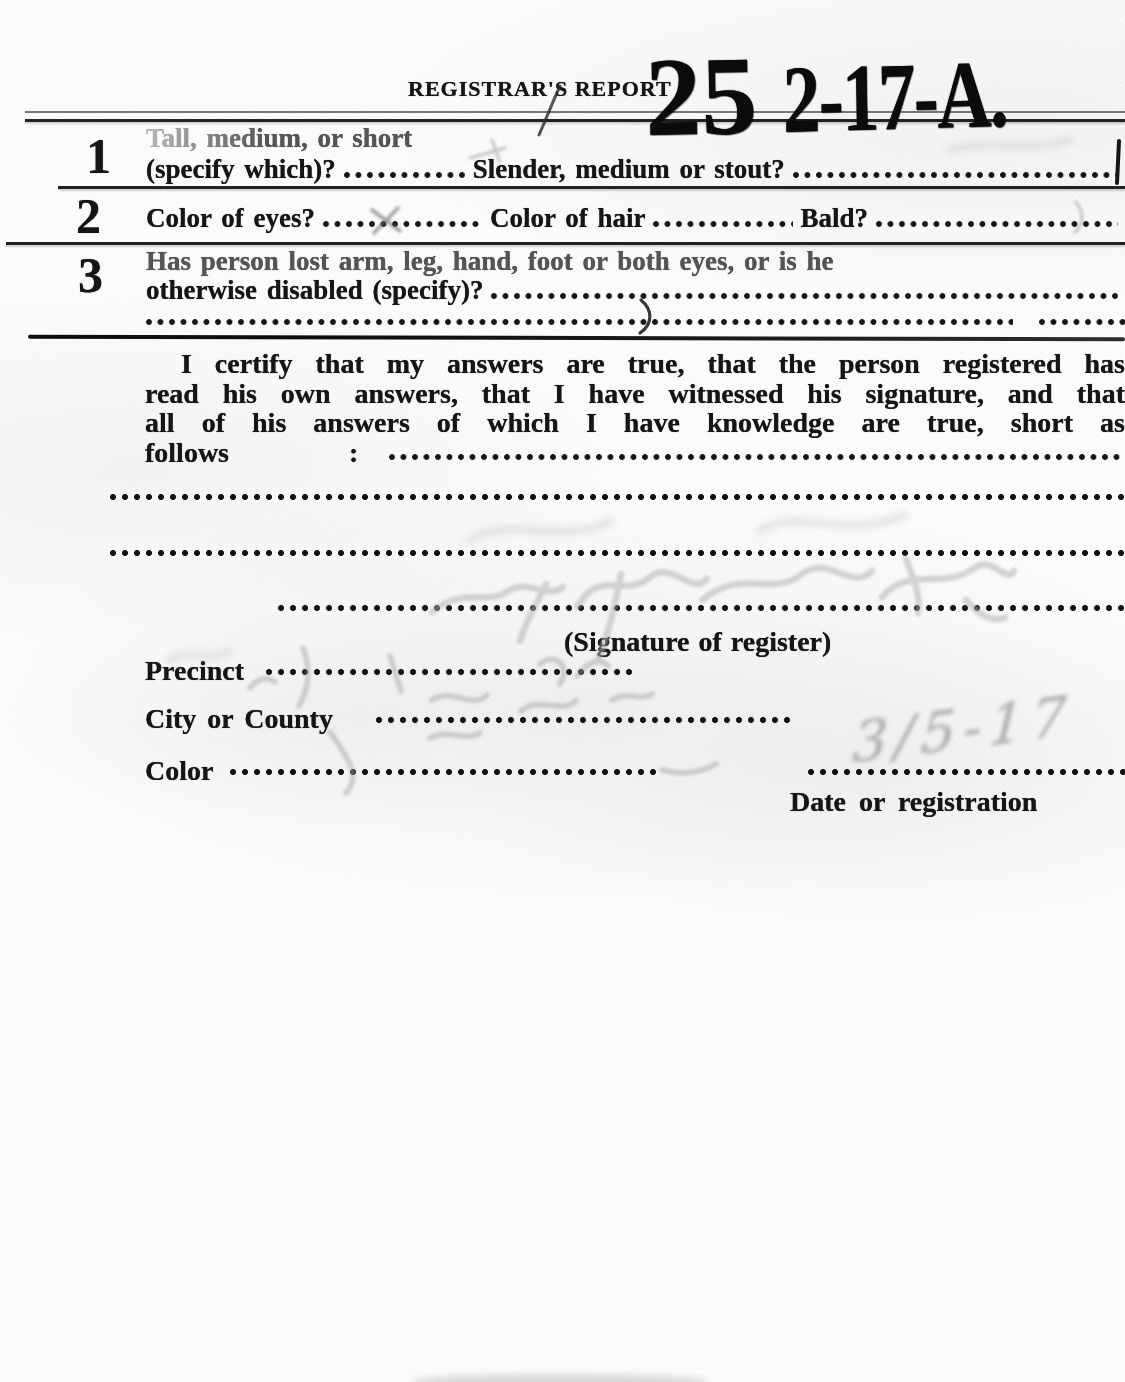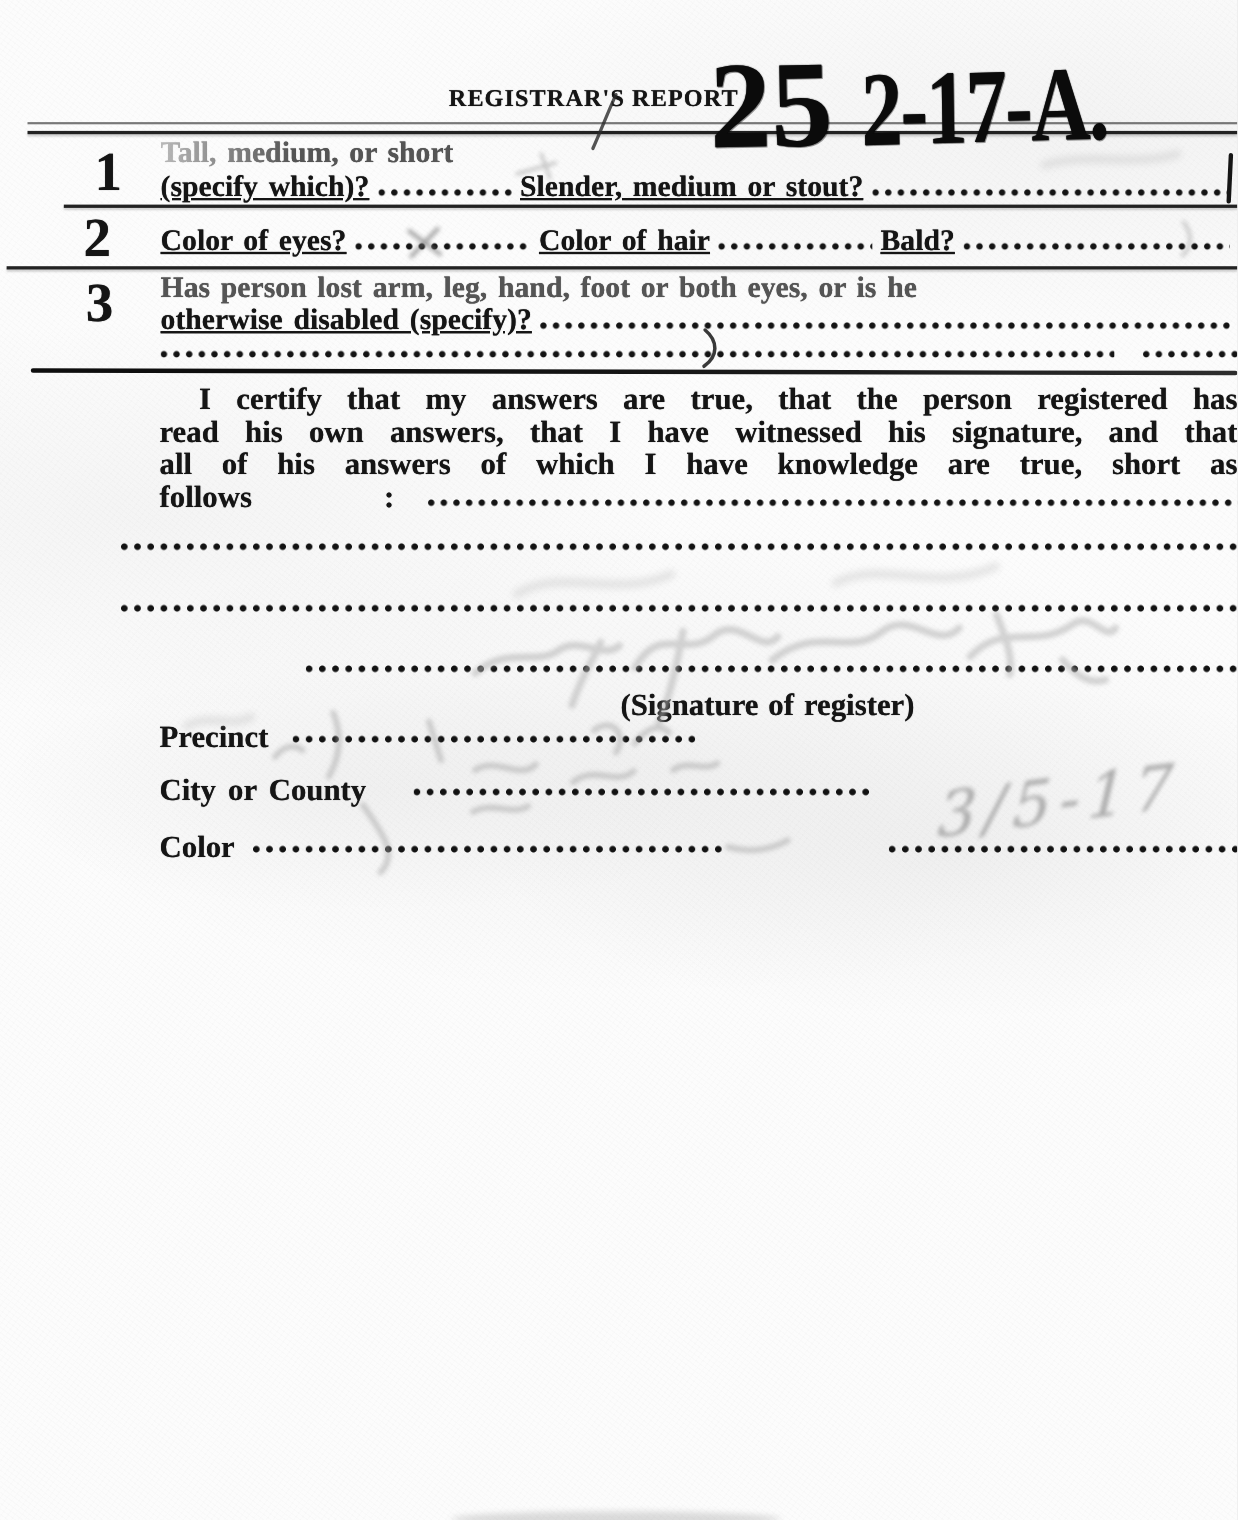--- a/index.html
+++ b/index.html
@@ -26,21 +26,21 @@
   .rule{position:absolute;background:#222;}
   .rule.soft{background:#4c4c4c;opacity:.75;}
   .rule.fuzz{box-shadow:0 2px 2px rgba(0,0,0,.18);}
   .heavy{background:linear-gradient(90deg,#0e0e0e 0 28%,#1c1c1c 70%,#2e2e2e);height:4px;border-radius:3px;transform:rotate(.12deg);}
   .qnum{font-size:50px;line-height:1;}
   .qtext{font-size:27px;line-height:1.1;word-spacing:3px;white-space:pre;}
   .faded{color:#474747;filter:blur(.45px);opacity:.92;}
   .fade-start{-webkit-mask-image:linear-gradient(90deg,rgba(0,0,0,.40),#000 45%);
               mask-image:linear-gradient(90deg,rgba(0,0,0,.40),#000 45%);}
   .qline{display:flex;align-items:flex-end;}
-  .qline .t{white-space:pre;text-decoration:underline;}
+  .qline .t{white-space:pre;}
   .dots{display:inline-block;height:11px;
     background-image:radial-gradient(circle at 3px 5px,#141414 2.5px,rgba(0,0,0,0) 3.3px);
     background-size:11.5px 11px;background-repeat:repeat-x;background-position:left center;}
   .qline .dots{margin:0 7px 4px 8px;}
   .dots.grow{flex:1 1 auto;}
   .dotline{position:absolute;height:12px;
     background-image:radial-gradient(circle at 3px 6px,#121212 2.6px,rgba(0,0,0,0) 3.4px);
     background-size:12px 12px;background-repeat:repeat-x;background-position:left center;}
   .para{width:980px;font-size:28px;line-height:29.5px;word-spacing:3px;}
   .pline{text-align:justify;text-align-last:justify;}
@@ -124,20 +124,21 @@
   <div class="abs flabel ink" style="left:145px;top:655px;">Precinct</div>
   <div class="dotline" style="left:266px;top:666px;width:366px;"></div>
 
   <div class="abs flabel ink" style="left:145px;top:703px;">City or County</div>
   <div class="dotline" style="left:376px;top:714px;width:416px;"></div>
 
   <div class="abs flabel ink" style="left:145px;top:755px;">Color</div>
   <div class="dotline" style="left:230px;top:766px;width:428px;"></div>
 
   <div class="dotline" style="left:808px;top:766px;width:317px;"></div>
+  <div class="abs datelabel ink" style="left:790px;top:786px;">Date or registration</div>
 
   <div class="abs hand-date" style="left:852px;top:696px;">3/5-17</div>
 
   <svg class="abs" style="left:0;top:0;" width="1125" height="1382" viewBox="0 0 1125 1382">
     <defs>
       <filter id="soft" x="-30%" y="-30%" width="160%" height="160%">
         <feGaussianBlur stdDeviation="1.7"></feGaussianBlur>
       </filter>
       <filter id="softer" x="-40%" y="-40%" width="180%" height="180%">
         <feGaussianBlur stdDeviation="3"></feGaussianBlur>

